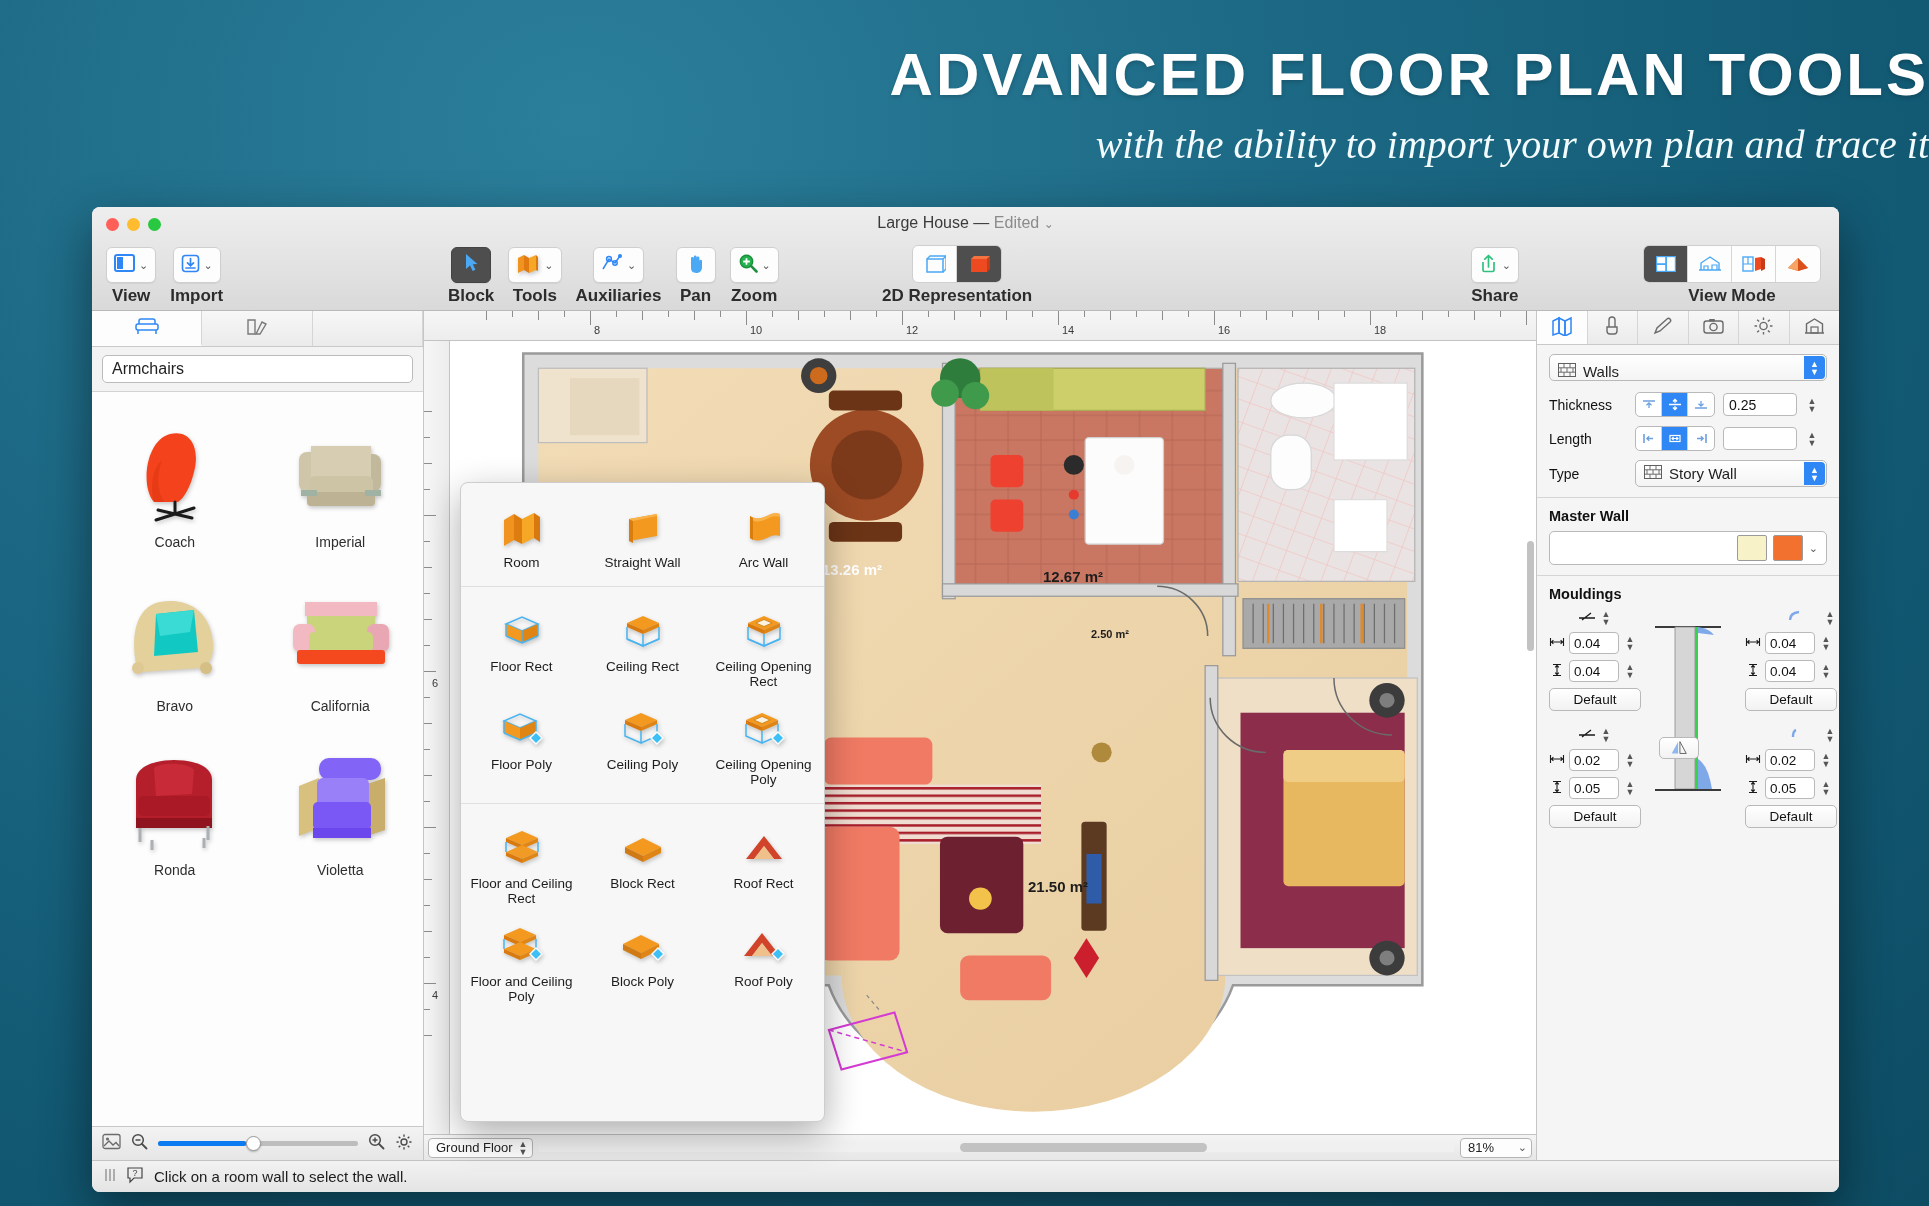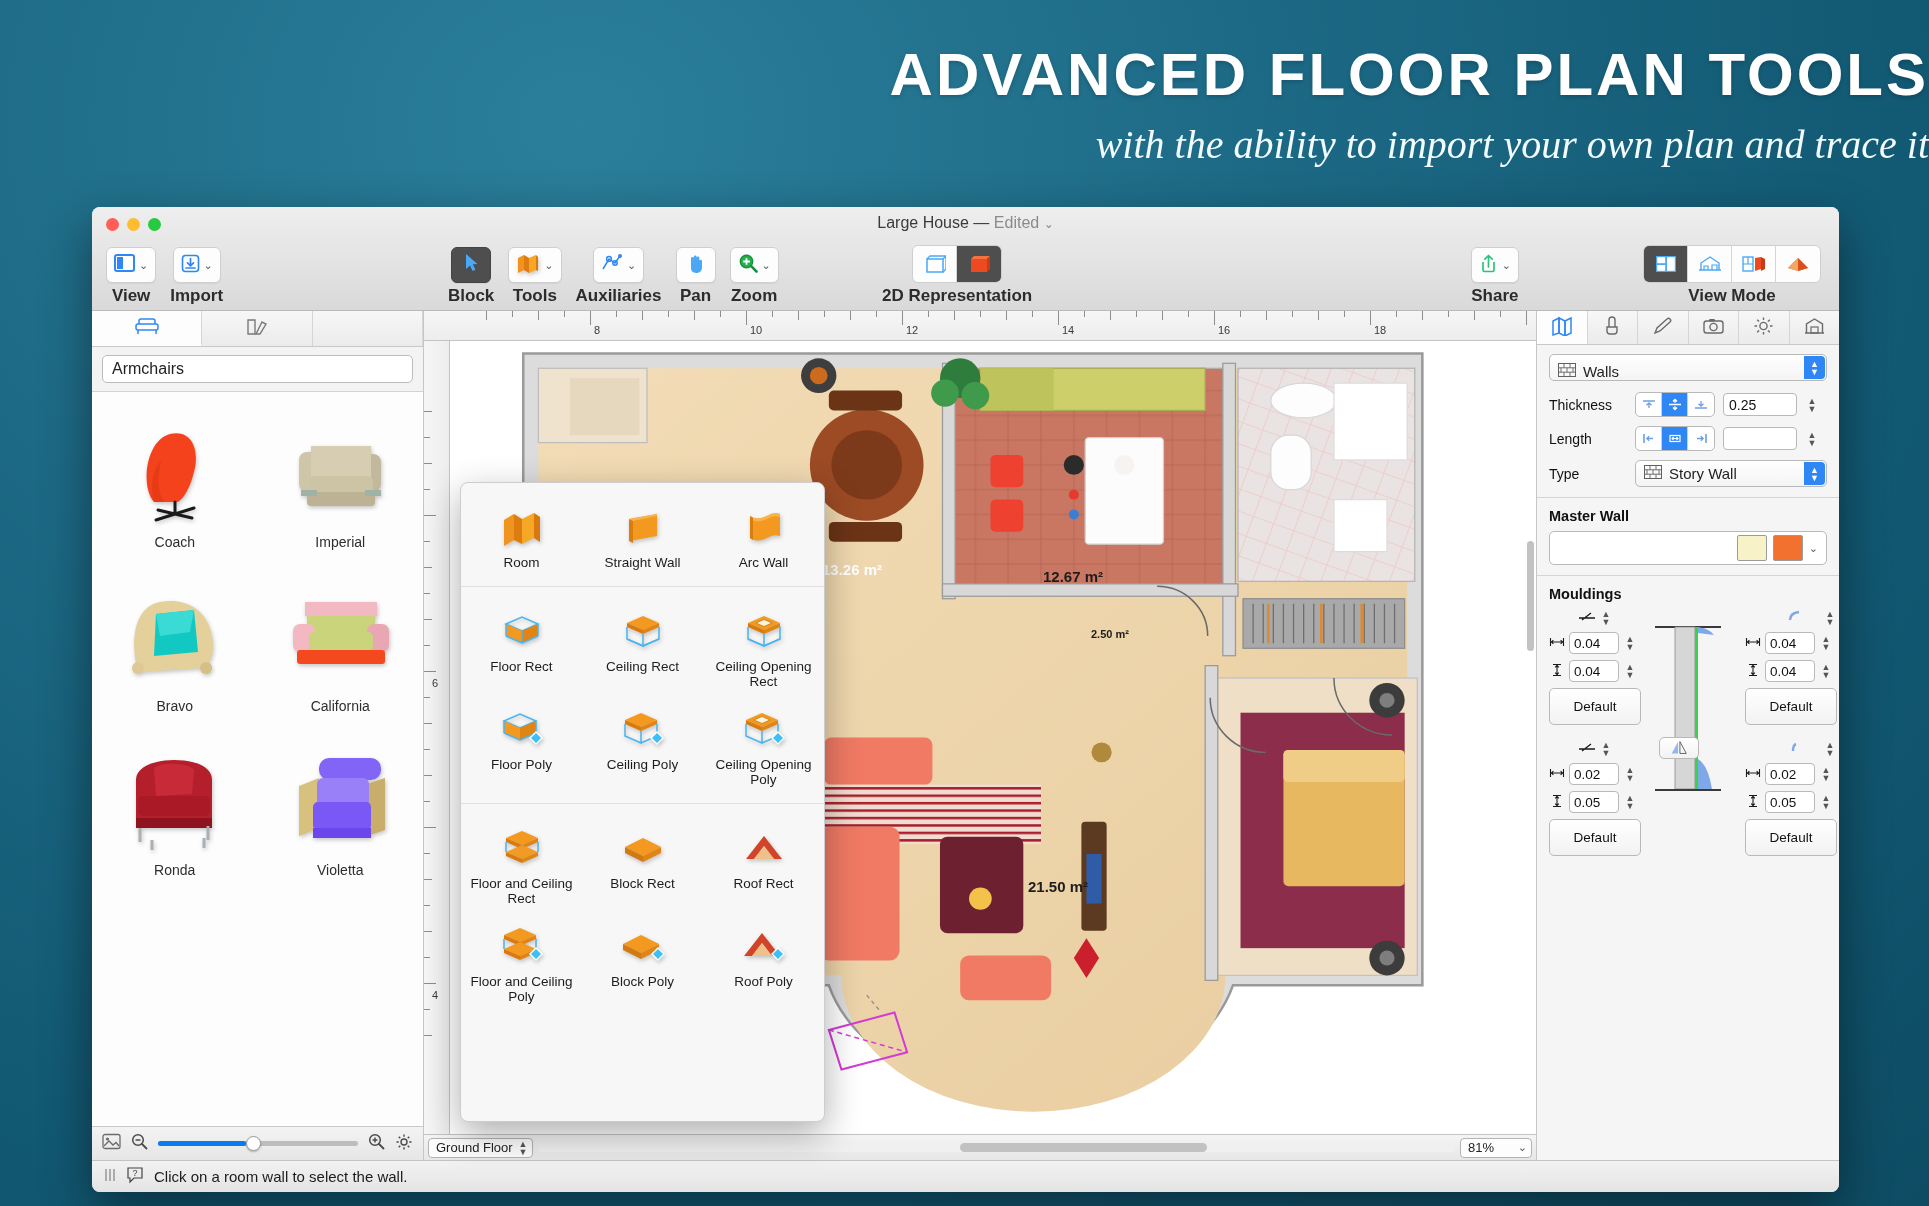--- a/index.html
+++ b/index.html
@@ -145,21 +145,21 @@
   .divider { height:1px; background:#d5d5d5; margin:10px -12px; }
   .curvrow { display:flex; justify-content:space-between; font-size:13px; color:#222; margin-top:5px; }
   .slidert { height:4px; background:#c9c9c9; border-radius:2px; position:relative; margin:12px 2px 0 2px; }
   .slidert .k { position:absolute; left:50%; top:-5px; margin-left:-7px; width:14px; height:14px; border-radius:50%; background:#fdfdfd; border:1px solid #9a9a9a; }
   .mwbox { height:34px; border:1px solid #b9b9b9; border-radius:5px; background:#fff; display:flex; align-items:center; justify-content:flex-end; gap:6px; padding-right:8px; }
   .sw { width:30px; height:26px; border:1px solid #9b9b9b; border-radius:2px; }
   .mould { display:flex; gap:6px; }
   .mcol { width:96px; }
   .mrow { display:flex; align-items:center; gap:4px; margin-bottom:6px; }
   .mnum { width:50px; height:22px; border:1px solid #b9b9b9; border-radius:4px; background:#fff; font-size:13.5px; padding:0 4px; color:#111; font-family:"Liberation Sans",sans-serif; }
-  .defbtn { width:92px; height:37px; border:1px solid #b9b9b9; border-radius:5px; background:linear-gradient(180deg,#fff,#f2f2f2); font-size:13.5px; color:#111; display:flex; align-items:center; justify-content:center; }
+  .defbtn { width:92px; height:23px; border:1px solid #b9b9b9; border-radius:5px; background:linear-gradient(180deg,#fff,#f2f2f2); font-size:13.5px; color:#111; display:flex; align-items:center; justify-content:center; }
   .mpreview { width:92px; position:relative; }
 
   
   #status { height:32px; background:linear-gradient(180deg,#f2f2f2,#e4e4e4); border-top:1px solid #c3c3c3; display:flex; align-items:center; gap:10px; padding:0 12px; flex:none; }
   #status .msg { font-size:15px; color:#1c1c1c; }
 
   
   #popover {
     position:absolute; left:368px; top:275px; width:365px; height:640px;
     background:#f7f7f7; border:1px solid #cdcdcd; border-radius:8px;

